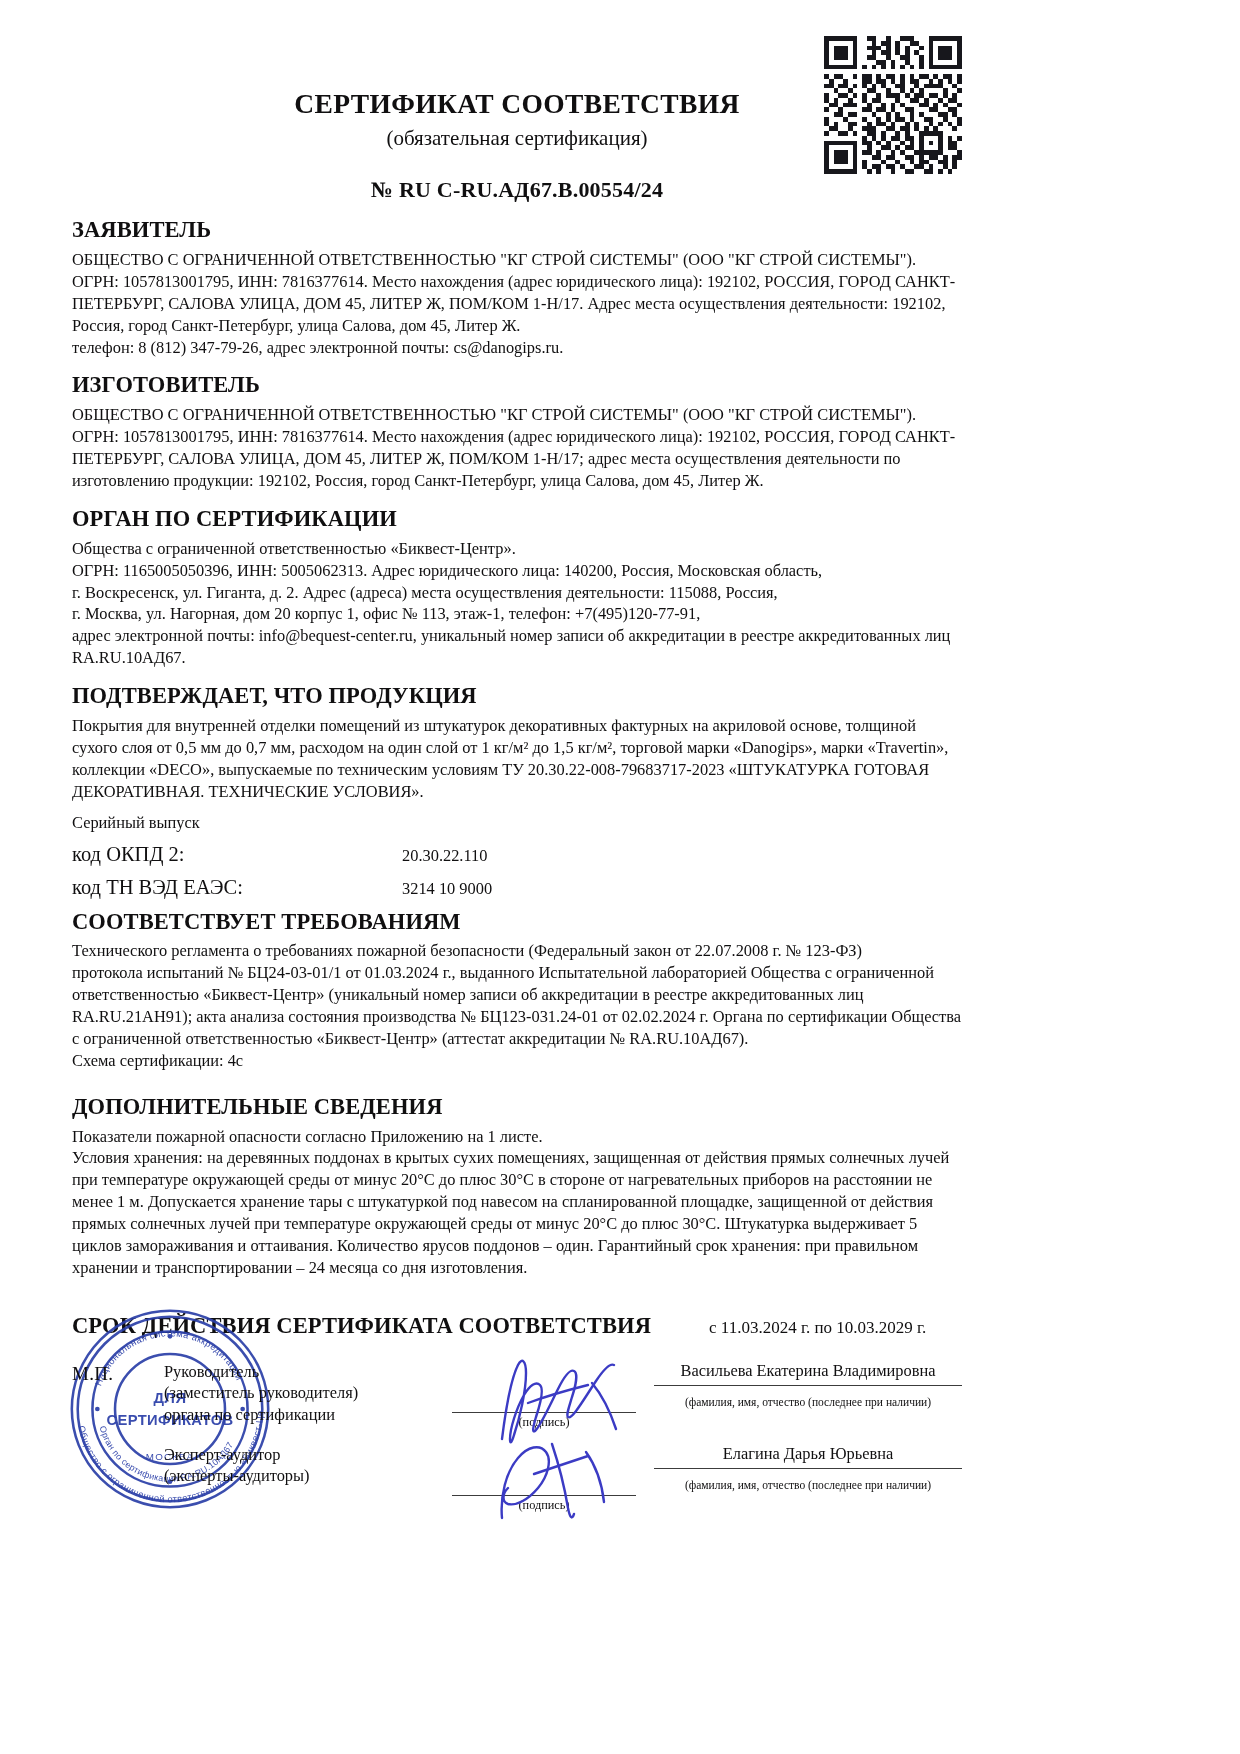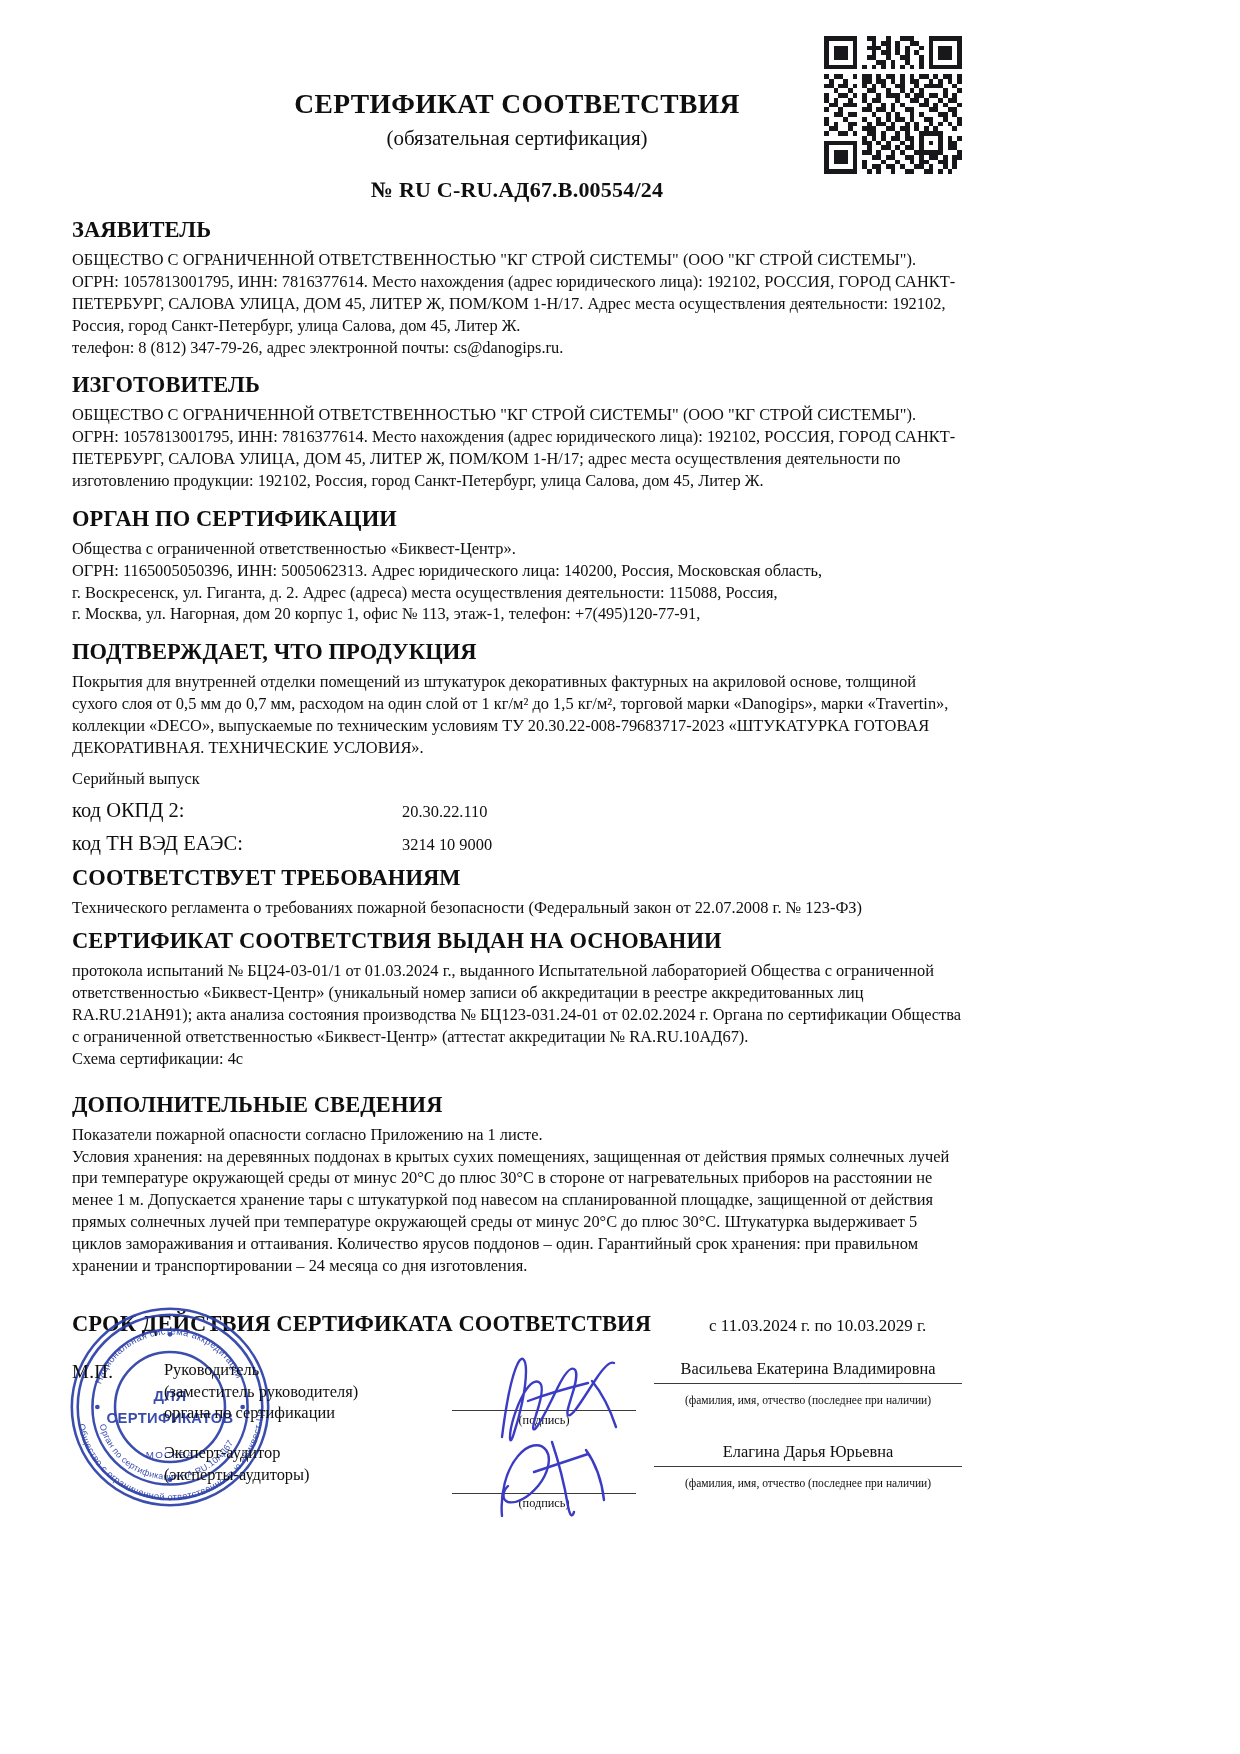--- a/index.html
+++ b/index.html
@@ -431,38 +431,38 @@
 
   <h2 class="section">ИЗГОТОВИТЕЛЬ</h2>
   <div class="body">ОБЩЕСТВО С ОГРАНИЧЕННОЙ ОТВЕТСТВЕННОСТЬЮ "КГ СТРОЙ СИСТЕМЫ" (ООО "КГ СТРОЙ СИСТЕМЫ").</div>
   <div class="body just">ОГРН: 1057813001795, ИНН: 7816377614. Место нахождения (адрес юридического лица): 192102, РОССИЯ, ГОРОД САНКТ-ПЕТЕРБУРГ, САЛОВА УЛИЦА, ДОМ 45, ЛИТЕР Ж, ПОМ/КОМ 1-Н/17; адрес места осуществления деятельности по изготовлению продукции: 192102, Россия, город Санкт-Петербург, улица Салова, дом 45, Литер Ж.</div>
 
   <h2 class="section">ОРГАН ПО СЕРТИФИКАЦИИ</h2>
   <div class="body">Общества с ограниченной ответственностью «Биквест-Центр».</div>
   <div class="body">ОГРН: 1165005050396, ИНН: 5005062313. Адрес юридического лица: 140200, Россия, Московская область,</div>
   <div class="body">г. Воскресенск, ул. Гиганта, д. 2. Адрес (адреса) места осуществления деятельности: 115088, Россия,</div>
   <div class="body">г. Москва, ул. Нагорная, дом 20 корпус 1, офис № 113, этаж-1, телефон: +7(495)120-77-91,</div>
+  <div class="body just">адрес электронной почты: info@bequest-center.ru, уникальный номер записи об аккредитации в реестре аккредитованных лиц RA.RU.10АД67.</div>
 
   <h2 class="section">ПОДТВЕРЖДАЕТ, ЧТО ПРОДУКЦИЯ</h2>
   <div class="body just">Покрытия для внутренней отделки помещений из штукатурок декоративных фактурных на акриловой основе, толщиной сухого слоя от 0,5 мм до 0,7 мм, расходом на один слой от 1 кг/м² до 1,5 кг/м², торговой марки «Danogips», марки «Travertin», коллекции «DECO», выпускаемые по техническим условиям ТУ 20.30.22-008-79683717-2023 «ШТУКАТУРКА ГОТОВАЯ ДЕКОРАТИВНАЯ. ТЕХНИЧЕСКИЕ УСЛОВИЯ».</div>
   <div class="serial">Серийный выпуск</div>
 
   <div class="code-row">
     <div class="code-label">код ОКПД 2:</div>
     <div class="code-value">20.30.22.110</div>
   </div>
   <div class="code-row">
     <div class="code-label">код ТН ВЭД ЕАЭС:</div>
     <div class="code-value">3214 10 9000</div>
   </div>
 
   <h2 class="section tight">СООТВЕТСТВУЕТ ТРЕБОВАНИЯМ</h2>
   <div class="body">Технического регламента о требованиях пожарной безопасности (Федеральный закон от 22.07.2008 г. № 123-ФЗ)</div>
 
-  <h2 class="section tight">СЕРТИФИКАТ СООТВЕТСТВИЯ ВЫДАН НА ОСНОВАНИИ</h2>
   <div class="body just">протокола испытаний № БЦ24-03-01/1 от 01.03.2024 г., выданного Испытательной лабораторией Общества с ограниченной ответственностью «Биквест-Центр» (уникальный номер записи об аккредитации в реестре аккредитованных лиц RA.RU.21АН91); акта анализа состояния производства № БЦ123-031.24-01 от 02.02.2024 г. Органа по сертификации Общества с ограниченной ответственностью «Биквест-Центр» (аттестат аккредитации № RA.RU.10АД67).</div>
   <div class="body">Схема сертификации: 4с</div>
 
   <h2 class="section" style="margin-top:22px">ДОПОЛНИТЕЛЬНЫЕ СВЕДЕНИЯ</h2>
   <div class="body">Показатели пожарной опасности согласно Приложению на 1 листе.</div>
   <div class="body just">Условия хранения: на деревянных поддонах в крытых сухих помещениях, защищенная от действия прямых солнечных лучей при температуре окружающей среды от минус 20°С до плюс 30°С в стороне от нагревательных приборов на расстоянии не менее 1 м. Допускается хранение тары с штукатуркой под навесом на спланированной площадке, защищенной от действия прямых солнечных лучей при температуре окружающей среды от минус 20°С до плюс 30°С. Штукатурка выдерживает 5 циклов замораживания и оттаивания. Количество ярусов поддонов – один. Гарантийный срок хранения: при правильном хранении и транспортировании – 24 месяца со дня изготовления.</div>
 
   <div class="validity-row">
     <div class="validity-title">СРОК ДЕЙСТВИЯ СЕРТИФИКАТА СООТВЕТСТВИЯ</div>
     <div class="validity-dates">с 11.03.2024 г.  по 10.03.2029 г.</div>

